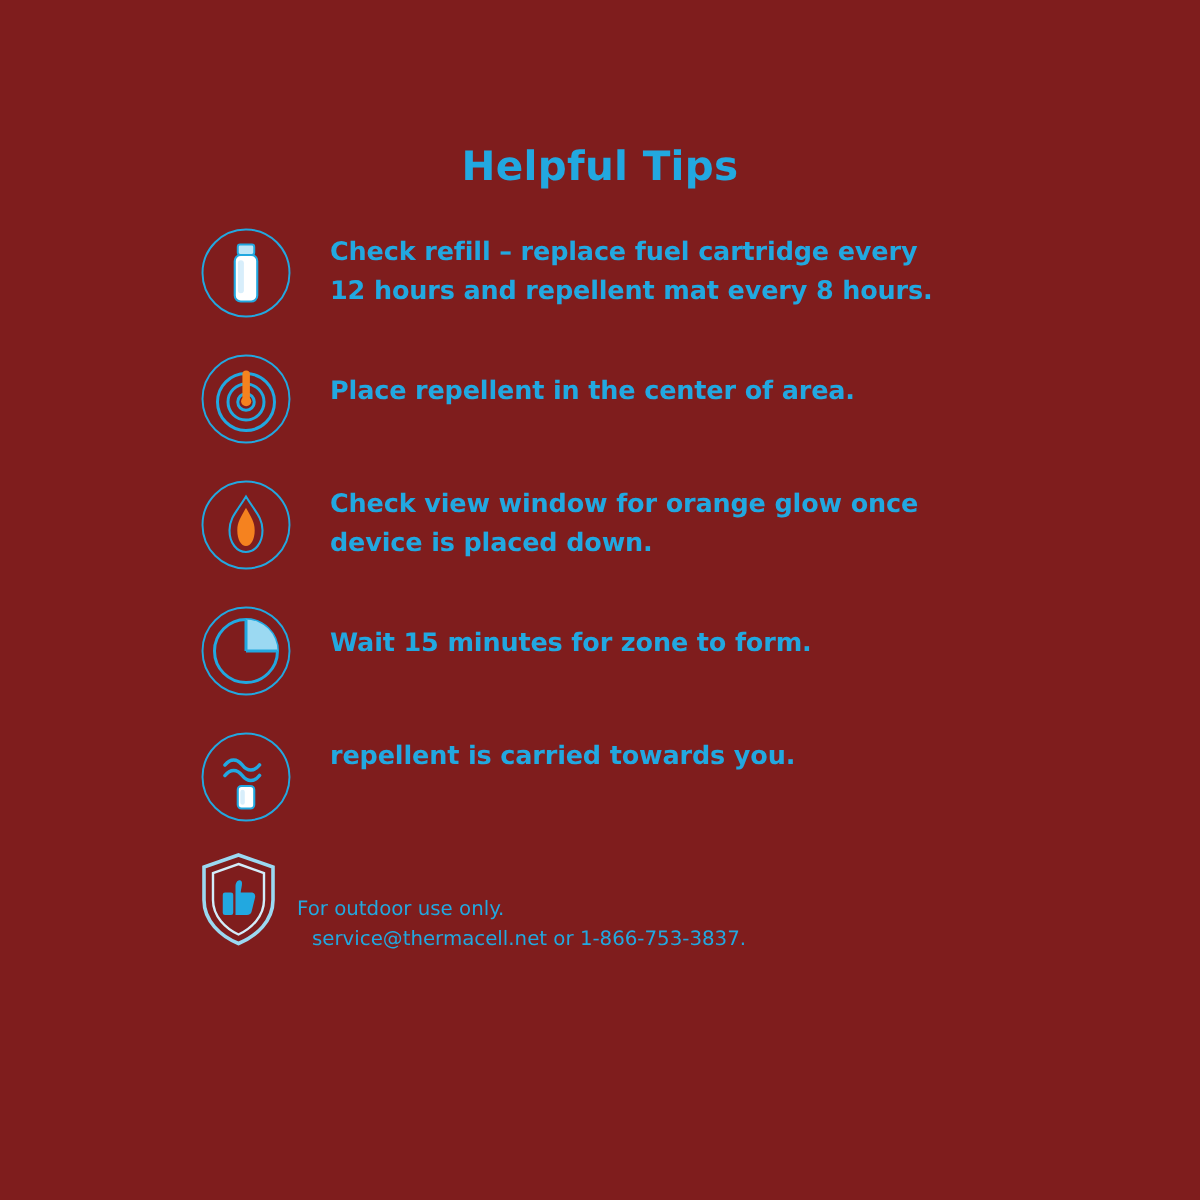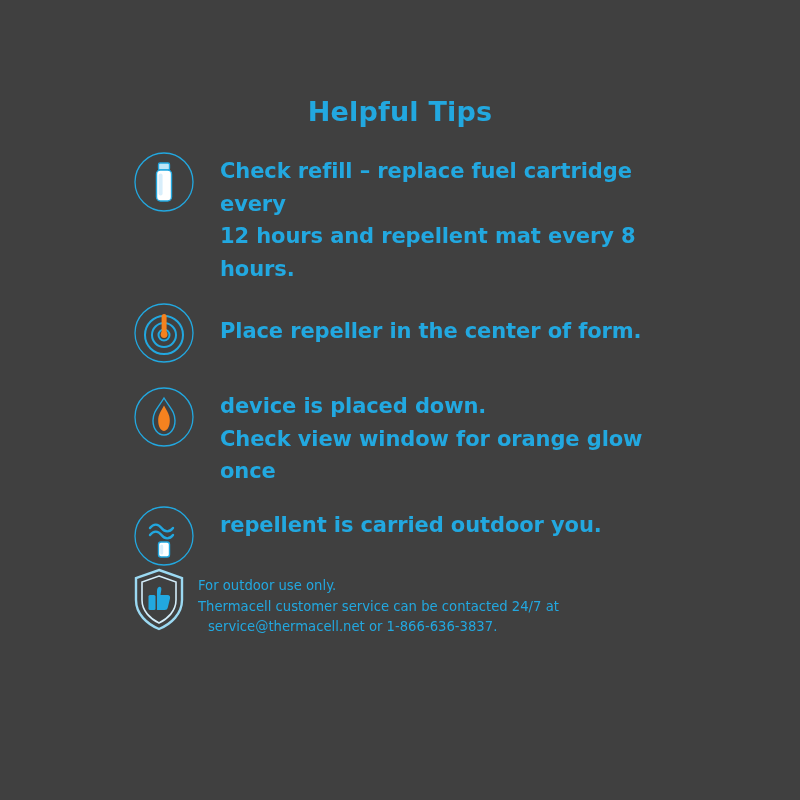--- a/index.html
+++ b/index.html
@@ -10,21 +10,21 @@
     width: 800px;
     height: 800px;
     background: #ffffff;
     font-family: "DejaVu Sans", sans-serif;
     overflow: hidden;
   }
   .page {
     position: relative;
     width: 800px;
     height: 800px;
-    background: #404040;
+    background: #7f1d1d;
   }
   .title {
     position: absolute;
     top: 96px;
     left: 0;
     width: 800px;
     text-align: center;
     font-family: "DejaVu Sans", sans-serif;
     font-size: 27px;
     font-weight: bold;
@@ -48,21 +48,21 @@
     height: 72px;
     display: flex;
     align-items: center;
     justify-content: center;
   }
   .tip-text {
     flex: 1 1 auto;
     padding-top: 9px;
     padding-left: 20px;
     font-family: "DejaVu Sans", sans-serif;
-    font-size: 21px;
+    font-size: 17px;
     font-weight: bold;
     line-height: 1.55;
     color: #22a8e0;
     letter-spacing: -0.1px;
   }
   .row-1 .tip-icon { margin-top: 0px; }
   .row-2 .tip-text { padding-top: 18px; }
   .row-3 .tip-text { padding-top: 9px; }
   .row-4 .tip-text { padding-top: 18px; }
   .row-5 .tip-text { padding-top: 9px; }
@@ -129,65 +129,78 @@
         <svg width="72" height="72" viewBox="0 0 72 72">
           <circle cx="36" cy="36" r="29" fill="none" stroke="#22a8e0" stroke-width="1.3"></circle>
           <circle cx="36" cy="38" r="19" fill="none" stroke="#22a8e0" stroke-width="2"></circle>
           <circle cx="36" cy="38" r="12" fill="none" stroke="#22a8e0" stroke-width="2"></circle>
           <circle cx="36" cy="38" r="5.5" fill="none" stroke="#22a8e0" stroke-width="2"></circle>
           <rect x="33.6" y="17" width="5" height="20" rx="2.5" fill="#f5821f"></rect>
           <circle cx="36.1" cy="37.5" r="3.4" fill="#f5821f"></circle>
         </svg>
       </div>
       <div class="tip-text">
-        <div>Place repeller in the center of form.</div>
+        <div>Place repellent in the center of area.</div>
       </div>
     </div>
 
     <div class="tip-row row-3">
       <div class="tip-icon">
         <svg width="72" height="72" viewBox="0 0 72 72">
           <circle cx="36" cy="36" r="29" fill="none" stroke="#22a8e0" stroke-width="1.3"></circle>
           <path d="M36 17 C30 27 25 31 25 39.5 C25 48.2 30 54 36 54 C42 54 47 48.2 47 39.5 C47 31 42 27 36 17 Z" fill="none" stroke="#22a8e0" stroke-width="1.4"></path>
           <path d="M36 24.5 C32.6 31 30.2 33.6 30.2 39.6 C30.2 45.6 32.8 50 36 50 C39.2 50 41.8 45.6 41.8 39.6 C41.8 33.6 39.4 31 36 24.5 Z" fill="#f5821f"></path>
         </svg>
       </div>
       <div class="tip-text">
+        <div>Check view window for orange glow once</div>
         <div>device is placed down.</div>
-        <div>Check view window for orange glow once</div>
-      </div>
-    </div>
-
+      </div>
+    </div>
+
+    <div class="tip-row row-4">
+      <div class="tip-icon">
+        <svg width="72" height="72" viewBox="0 0 72 72">
+          <circle cx="36" cy="36" r="29" fill="none" stroke="#22a8e0" stroke-width="1.3"></circle>
+          <circle cx="36" cy="36" r="21" fill="none" stroke="#22a8e0" stroke-width="2"></circle>
+          <path d="M36 36 L36 15 A21 21 0 0 1 57 36 Z" fill="#9bd9f2"></path>
+          <line x1="36" y1="36" x2="36" y2="15" stroke="#22a8e0" stroke-width="2"></line>
+          <line x1="36" y1="36" x2="57" y2="36" stroke="#22a8e0" stroke-width="2"></line>
+        </svg>
+      </div>
+      <div class="tip-text">
+        <div>Wait 15 minutes for zone to form.</div>
+      </div>
+    </div>
 
     <div class="tip-row row-5">
       <div class="tip-icon">
         <svg width="72" height="72" viewBox="0 0 72 72">
           <circle cx="36" cy="36" r="29" fill="none" stroke="#22a8e0" stroke-width="1.3"></circle>
           <path d="M22 28 C25.5 23.5 30 23.5 33.5 28 C37 32.5 41.5 32.5 45 28" fill="none" stroke="#22a8e0" stroke-width="2.4" stroke-linecap="round"></path>
           <path d="M22 35 C25.5 30.5 30 30.5 33.5 35 C37 39.5 41.5 39.5 45 35" fill="none" stroke="#22a8e0" stroke-width="2.4" stroke-linecap="round"></path>
           <rect x="30.5" y="42" width="11" height="15" rx="2.5" fill="#ffffff" stroke="#22a8e0" stroke-width="1.4"></rect>
           <rect x="32.2" y="44.5" width="3" height="10" rx="1.5" fill="#d8eefb"></rect>
         </svg>
       </div>
       <div class="tip-text">
-        <div>repellent is carried outdoor you.</div>
+        <div>repellent is carried towards you.</div>
       </div>
     </div>
 
   </div>
 
   <div class="footer">
     <div class="footer-icon">
       <svg width="58" height="70" viewBox="0 0 58 70">
         <path d="M29 4 L52 12 L52 34 C52 48 41 58 29 63 C17 58 6 48 6 34 L6 12 Z" fill="none" stroke="#9bd9f2" stroke-width="2.4"></path>
         <path d="M29 10 L46 16 L46 34 C46 45 37.5 53 29 57 C20.5 53 12 45 12 34 L12 16 Z" fill="none" stroke="#d3edfa" stroke-width="1.6"></path>
         <path d="M27 25 C27 21 30 20 31 21.5 C32 23 30.5 27 30.5 29 L37.5 29 C39.5 29 40.5 30.5 40 32.5 L37.8 41.5 C37.4 43.2 36.3 44 34.6 44 L27 44 Z" fill="#22a8e0"></path>
         <rect x="18.5" y="29" width="7" height="15" rx="1.5" fill="#22a8e0"></rect>
       </svg>
     </div>
     <div class="footer-text">
       <div class="footer-line">For outdoor use only.</div>
-      <div class="footer-line">Thermacell customer service can be contacted 24/7 at</div>
-      <div class="footer-line indent">service@thermacell.net or 1-866-636-3837.</div>
+      <div class="footer-line indent">service@thermacell.net or 1-866-753-3837.</div>
     </div>
   </div>
 
 </div>
 
 </body></html>

